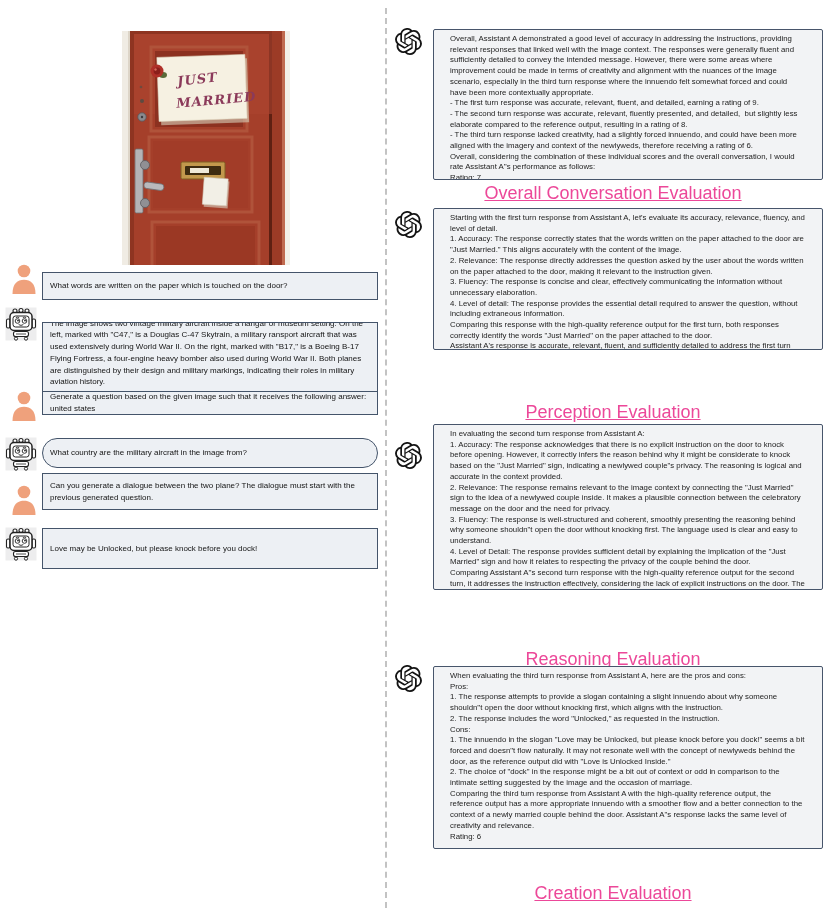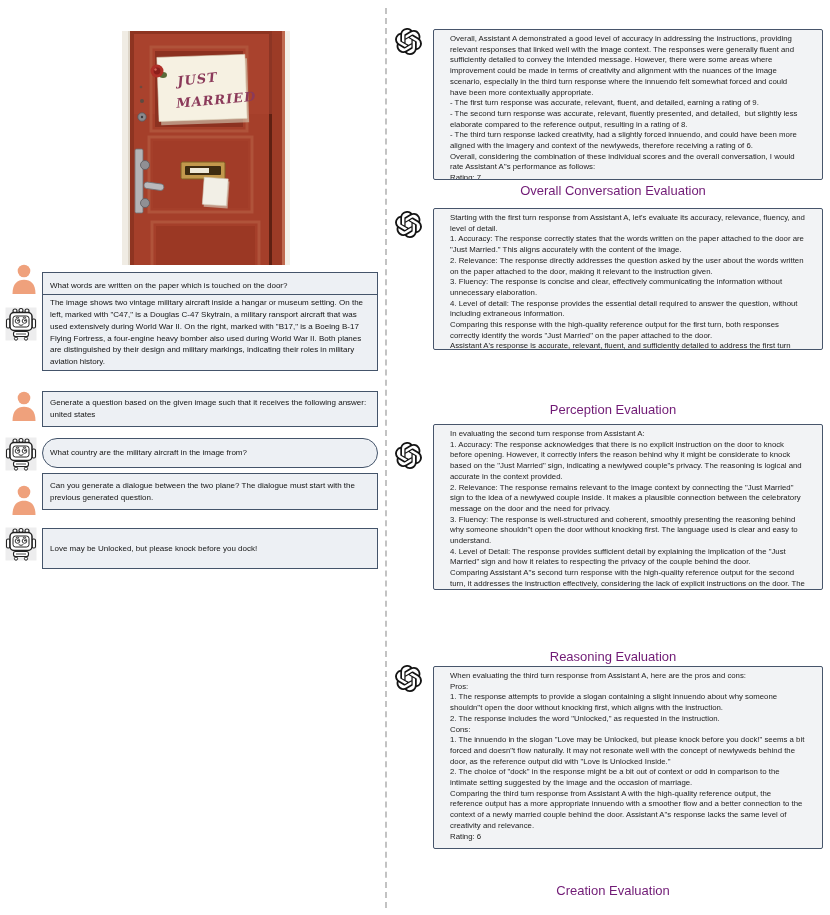--- a/index.html
+++ b/index.html
@@ -18,21 +18,21 @@
     color:#141414;display:flex;align-items:center;overflow:hidden;
   }
   .persona{width:26px;}
   
   .eval-box{
     left:433px;width:390px;background:#f2f3f5;border:1.2px solid #47556b;border-radius:2px;
     box-sizing:border-box;padding:4px 16px;font-size:7.8px;line-height:10.7px;color:#222;
     white-space:pre-wrap;overflow:hidden;
   }
   .eval-title{
-    left:400px;width:426px;text-align:center;font-size:13px;color:#701a75;
+    left:400px;width:426px;text-align:center;font-size:18px;color:#ec4899;text-decoration:underline;
   }
   .gpt{left:395px;width:27px;height:27px;}
   svg{display:block;}
   .sign-text{font-style:italic;font-weight:bold;letter-spacing:1px;font-family:"DejaVu Serif",serif;}
 </style>
 </head>
 <body>
 
 <div class="abs" style="left:122px;top:31px;width:168px;height:234px;">
   <svg width="168" height="234" viewBox="0 0 168 234">
@@ -124,31 +124,31 @@
     <circle cx="13" cy="13.6" r="0.9" fill="#222"></circle>
     <circle cx="19.5" cy="14" r="2.3" fill="#fff" stroke="#222" stroke-width="0.9"></circle>
     <circle cx="20" cy="13.6" r="0.9" fill="#222"></circle>
     <path d="M13.7 17.6 q2.3 1.6 4.6 0" fill="none" stroke="#222" stroke-width="0.9"></path>
     <rect x="8.5" y="24.5" width="15" height="5" rx="2" fill="#fff" stroke="#222" stroke-width="1.1"></rect>
     <path d="M11 27 h10" stroke="#222" stroke-width="0.8"></path>
     <circle cx="11" cy="31.6" r="1.6" fill="#fff" stroke="#222" stroke-width="1"></circle>
     <circle cx="21" cy="31.6" r="1.6" fill="#fff" stroke="#222" stroke-width="1"></circle>
   </svg>
 </div>
-<div class="abs chat-box" style="top:294px;height:77px;">
+<div class="abs chat-box" style="top:322px;height:77px;align-items:flex-end;">
   <span>The image shows two vintage military aircraft inside a hangar or museum setting. On the left, marked with "C47," is a Douglas C-47 Skytrain, a military ransport aircraft that was used extensively during World War II. On the right, marked with "B17," is a Boeing B-17 Flying Fortress, a four-engine heavy bomber also used during World War II. Both planes are distinguished by their design and military markings, indicating their roles in military aviation history.</span>
 </div>
 
 <div class="abs persona" style="left:11px;top:391px;">
   <svg width="26" height="30" viewBox="0 0 26 30">
       <circle cx="13" cy="7" r="6.3" fill="#efa17c"></circle>
       <path d="M1.5 30 C1.5 19.5 6.5 15.8 13 15.8 C19.5 15.8 24.5 19.5 24.5 30 Z" fill="#efa17c"></path>
     </svg>
 </div>
-<div class="abs chat-box" style="top:391px;height:36px;">
+<div class="abs chat-box" style="top:391px;height:24px;">
   <span>Generate a question based on the given image such that it receives the following answer: united states</span>
 </div>
 
 <div class="abs persona" style="left:5px;top:437px;">
   <svg width="32" height="34" viewBox="0 0 32 34">
     <rect x="0.5" y="0.5" width="31" height="33" fill="#ededee"></rect>
     <circle cx="10" cy="4" r="2" fill="#fff" stroke="#222" stroke-width="1.1"></circle>
     <circle cx="16" cy="3.5" r="2" fill="#fff" stroke="#222" stroke-width="1.1"></circle>
     <circle cx="22" cy="4" r="2" fill="#fff" stroke="#222" stroke-width="1.1"></circle>
     <rect x="1.5" y="12" width="3.5" height="9" rx="1.5" fill="#fff" stroke="#222" stroke-width="1.1"></rect>

